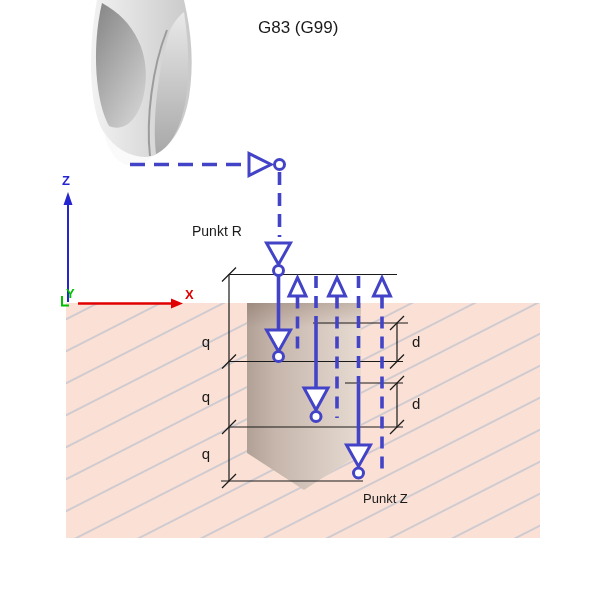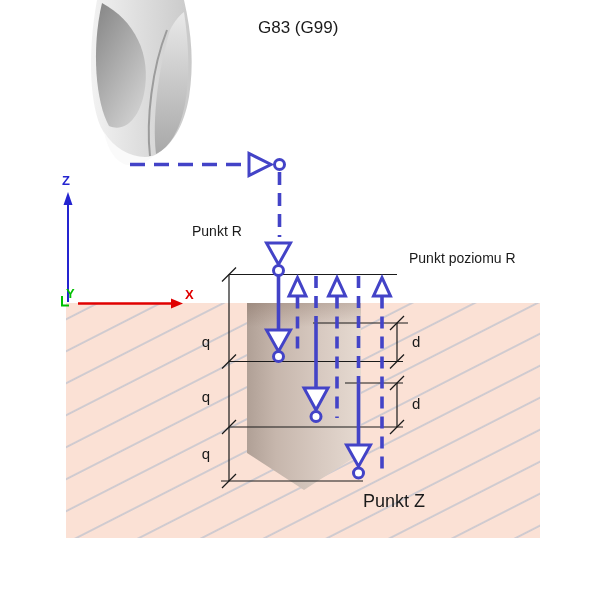--- a/index.html
+++ b/index.html
@@ -5,21 +5,21 @@
   html,body{margin:0;padding:0;background:#ffffff;}
   .stage{
     position:relative;width:600px;height:600px;background:#ffffff;overflow:hidden;
     font-family:"Liberation Sans","DejaVu Sans",sans-serif;
   }
   .stage svg{position:absolute;left:0;top:0;}
   .lbl{position:absolute;color:#1a1a1a;font-size:14px;line-height:1.1;white-space:nowrap;}
   .lbl-title{left:258px;top:19px;font-size:17px;}
   .lbl-punkt-r{left:192px;top:224px;}
   .lbl-r-level{left:409px;top:251px;}
-  .lbl-punkt-z{left:363px;top:492px;font-size:18px;}
+  .lbl-punkt-z{left:363px;top:492px;font-size:13px;}
   .lbl-q{left:180px;width:30px;text-align:right;font-size:15px;}
   .lbl-q0{top:334px;}
   .lbl-q1{top:389px;}
   .lbl-q2{top:446px;}
   .lbl-d{left:412px;font-size:15px;}
   .lbl-d0{top:334px;}
   .lbl-d1{top:396px;}
   .lbl-axis{font-size:13px;font-weight:bold;}
   .lbl-x{left:185px;top:288px;color:#e00000;}
   .lbl-y{left:66px;top:287px;color:#00c000;}
@@ -132,21 +132,20 @@
       <path d="M358.5,383.5 V445" stroke-width="3.6"></path>
       <polygon points="346.5,445 370.5,445 358.5,466.5" stroke-width="3" fill="#ffffff"></polygon>
       <circle cx="358.5" cy="473" r="5" stroke-width="3" fill="#ffffff"></circle>
       <polygon points="373.5,296 390.5,296 382,277.5" stroke-width="3" fill="#ffffff"></polygon>
       <path d="M382,296.5 V473" stroke-width="3.6" stroke-dasharray="12 8"></path>
     </g>
   </svg>
 
   <span class="lbl lbl-title">G83 (G99)</span>
   <span class="lbl lbl-punkt-r">Punkt R</span>
-  <span class="lbl lbl-r-level">Punkt poziomu R</span>
   <span class="lbl lbl-punkt-z">Punkt Z</span>
   <span class="lbl lbl-q lbl-q0">q</span>
   <span class="lbl lbl-q lbl-q1">q</span>
   <span class="lbl lbl-q lbl-q2">q</span>
   <span class="lbl lbl-d lbl-d0">d</span>
   <span class="lbl lbl-d lbl-d1">d</span>
   <span class="lbl lbl-axis lbl-x">X</span>
   <span class="lbl lbl-axis lbl-y">Y</span>
   <span class="lbl lbl-axis lbl-z">Z</span>
 </div>

